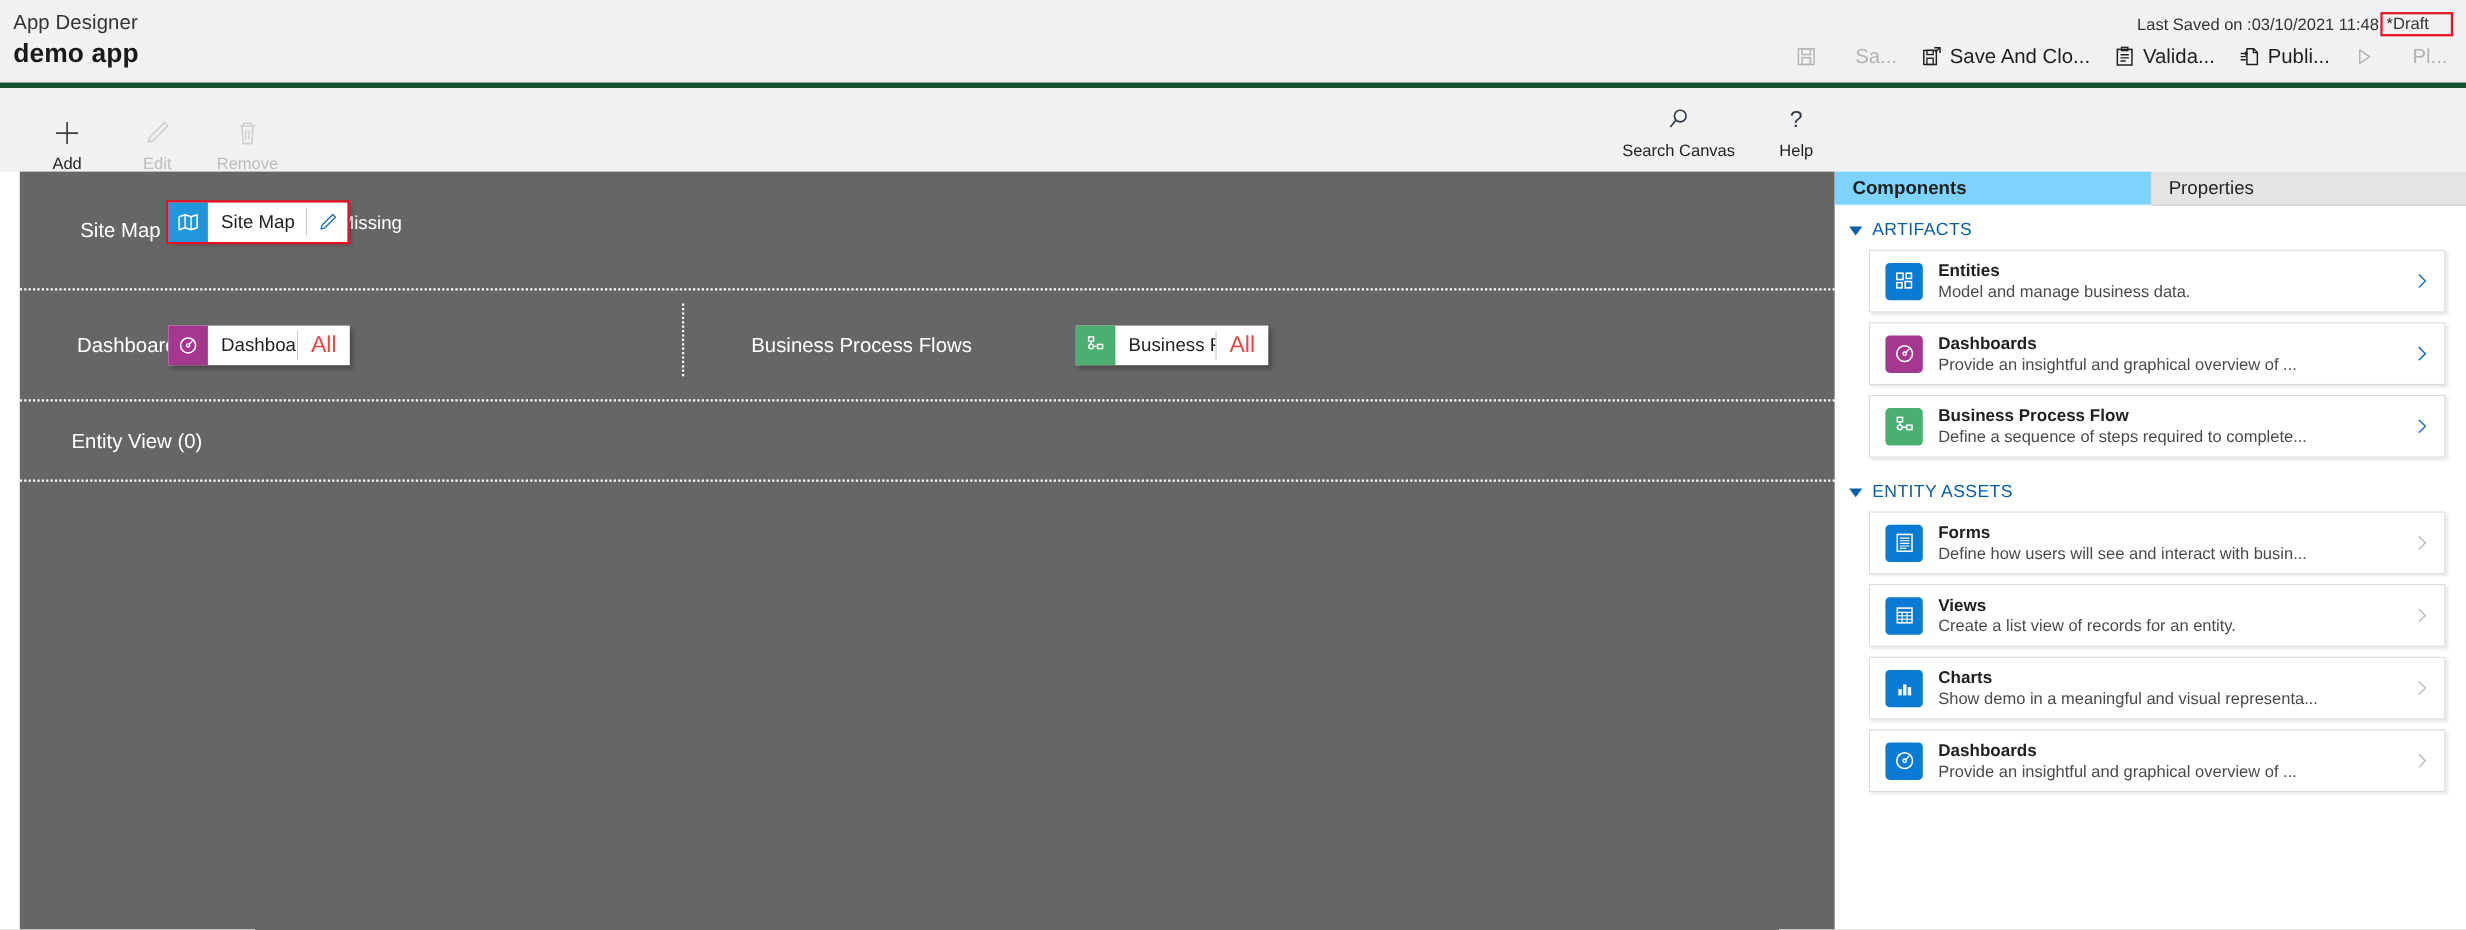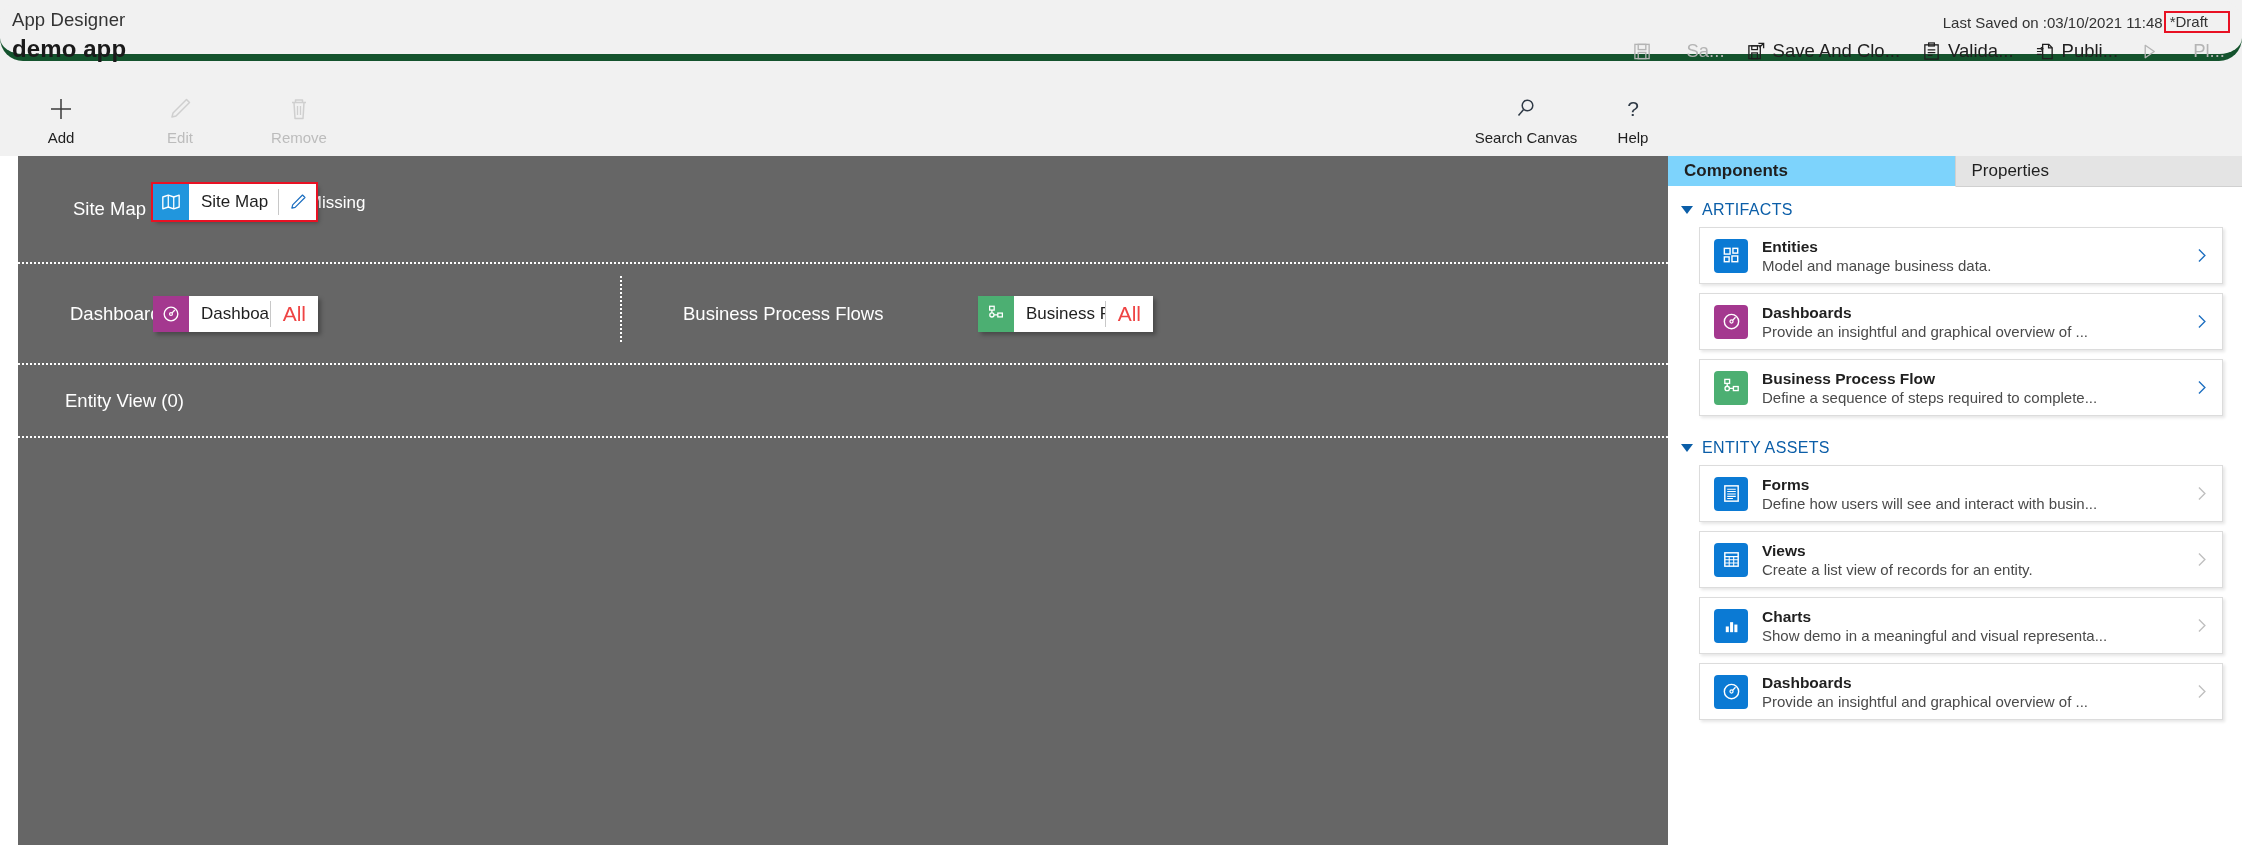--- a/index.html
+++ b/index.html
@@ -12,24 +12,23 @@
   }
   .app {
     position: relative;
     width: 2242px; height: 845px;
     background: #f1f1f1;
   }
 
   
   .header {
     position: absolute; left: 0; top: 0;
-    width: 2242px; height: 61px;
+    width: 2242px; height: 80px;
     background: #f1f1f1;
-    border-bottom: 7px solid #14532d;
-    border-radius: 23px;
+    border-bottom: 5px solid #14532d;
   }
   .header-titles { position: absolute; left: 12px; top: 8px; }
   .app-designer-label {
     font-size: 18.5px; color: #333333; line-height: 24px;
     letter-spacing: .1px;
   }
   .app-name {
     font-size: 24px; font-weight: bold; color: #1a1a1a;
     line-height: 30px; margin-top: 2px; letter-spacing: .1px;
   }
@@ -59,22 +58,22 @@
   .cmd.disabled { color: #b4b4b4; cursor: default; gap: 34px; }
   .cmd svg { display: block; }
 
   
   .ribbon {
     position: absolute; left: 0; top: 84px;
     width: 2242px; height: 72px;
     background: #f1f1f1;
   }
   .ribbon-left {
-    position: absolute; left: 20px; top: 4px;
-    display: flex; align-items: flex-end; gap: 37px;
+    position: absolute; left: 20px; top: 16px;
+    display: flex; align-items: flex-end;
   }
   .ribbon-right {
     position: absolute; left: 1460px; top: 4px;
     display: flex; align-items: flex-start;
   }
   .ribbon-btn {
     width: 82px;
     display: flex; flex-direction: column; align-items: center;
     padding-top: 6px;
     cursor: pointer;

